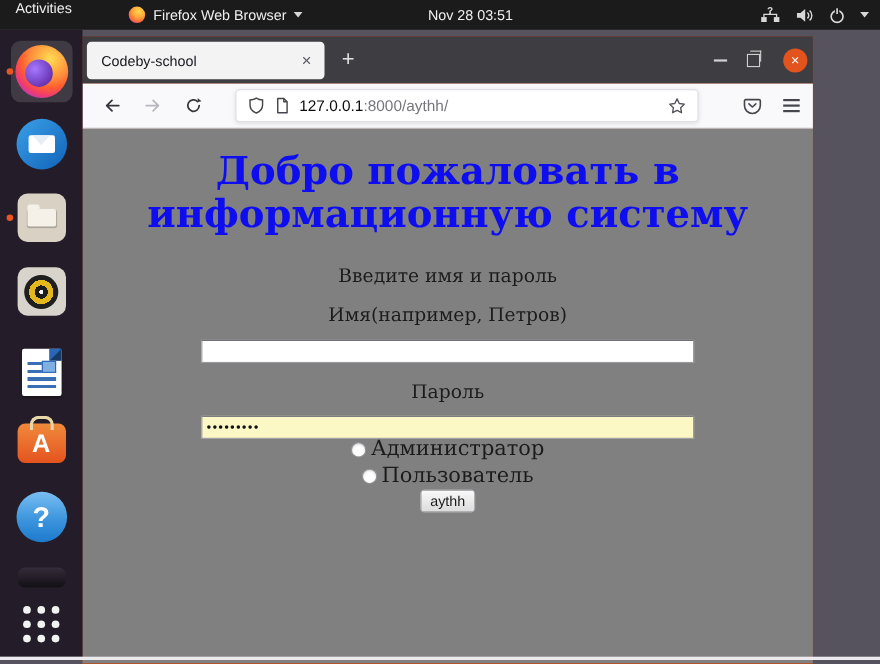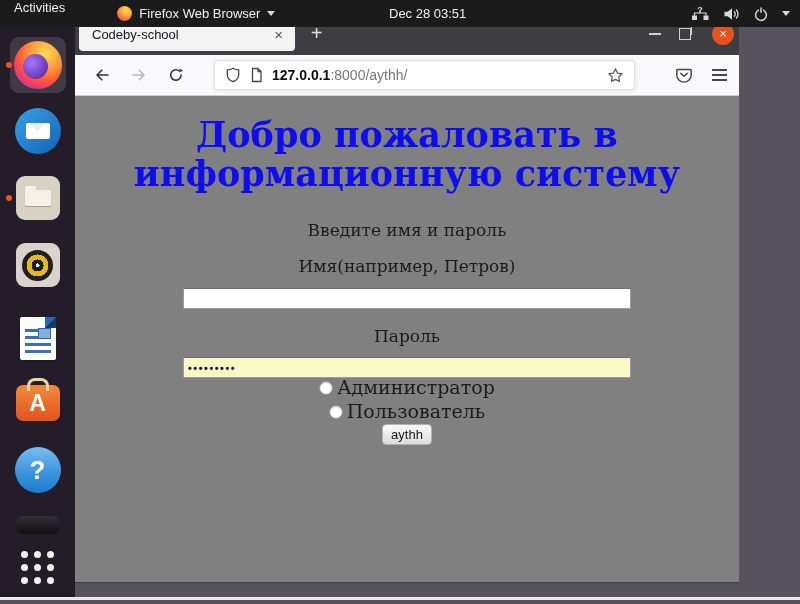--- a/index.html
+++ b/index.html
@@ -54,21 +54,21 @@
     width:16px;height:10px;border:3px solid #e8d8a8;border-bottom:none;border-radius:8px 8px 0 0;}
   .us-a{color:#fff;font-size:23px;font-weight:bold;font-family:"Liberation Sans",sans-serif;line-height:1;}
   .ic-help{width:46px;height:46px;border-radius:50%;
     background:linear-gradient(180deg,#79bdf2 0%,#3c95dd 55%,#1d7acc 100%);
     display:flex;align-items:center;justify-content:center;color:#fff;font-size:26px;font-weight:bold;}
   .ic-dark{width:44px;height:18px;border-radius:7px;background:linear-gradient(#342d3a,#120f15);}
   .ic-apps{display:grid;grid-template-columns:repeat(3,7px);grid-template-rows:repeat(3,7px);gap:6px;}
   .ic-apps i{width:7px;height:7px;border-radius:50%;background:#f2f2f2;}
 
   
-  #window{position:absolute;left:75px;top:12px;width:664px;height:571px;background:#404040;}
+  #window{position:absolute;left:75px;top:33px;width:664px;height:571px;background:#c2410c;}
   #tabbar{position:relative;height:43px;background:#3e3e42;}
   .tab{position:absolute;left:4px;top:5px;width:216px;height:34px;background:#f4f3f4;border-radius:4px;
     display:flex;align-items:center;padding:0 9px 0 13px;box-sizing:border-box;font-size:13px;color:#16151a;}
   .tab-title{flex:1;white-space:nowrap;overflow:hidden;}
   .tab-close{color:#55555a;font-size:15px;line-height:1;padding:2px 3px;border-radius:3px;}
   .new-tab{position:absolute;left:228px;top:8px;width:27px;height:27px;color:#e0e0e0;font-size:20px;
     display:flex;align-items:center;justify-content:center;border-radius:4px;}
   .win-controls{position:absolute;right:5px;top:0;height:43px;display:flex;align-items:center;}
   .wc-min{width:12px;height:2px;background:#d2d2d2;margin-right:18px;}
   .wc-restore{width:10px;height:10px;border:1px solid #d0d0d0;position:relative;margin-right:21px;}
@@ -76,21 +76,21 @@
     border-top:1px solid #d0d0d0;border-right:1px solid #d0d0d0;}
   .wc-close{width:22px;height:22px;border-radius:50%;background:#e2531e;color:#fff;font-size:13px;
     display:flex;align-items:center;justify-content:center;line-height:1;}
 
   #navbar{position:relative;height:41px;background:#f9f9fb;border-bottom:1px solid #d0d0d4;
     display:flex;align-items:center;padding:0 12px;box-sizing:border-box;}
   .nav-btn{width:30px;height:30px;display:flex;align-items:center;justify-content:center;margin-right:7px;border-radius:4px;}
   #urlbar{flex:1;height:30px;margin-left:16px;background:#fff;border:1px solid #dfdfe4;border-radius:4px;
     box-shadow:0 1px 4px rgba(0,0,0,.1);display:flex;align-items:center;padding:0 10px;box-sizing:border-box;}
   .url-text{font-size:14px;margin-left:8px;white-space:nowrap;}
-  .url-host{color:#0c0c0d;font-weight:700;}
+  .url-host{color:#0c0c0d;font-weight:400;}
   .url-path{color:#76767c;font-weight:400;margin-top:13px;}
   .url-star{margin-left:auto;}
   .ext-pocket{margin-left:40px;}
   .hamburger{margin-left:19px;display:flex;flex-direction:column;gap:3px;}
   .hamburger i{display:block;width:15px;height:2px;background:#45454d;}
 
   
   #content{position:relative;height:486px;background:#808080;overflow:hidden;
     font-family:"DejaVu Serif","Liberation Serif",serif;color:#1b1b1b;
     display:flex;flex-direction:column;align-items:center;}
@@ -117,21 +117,21 @@
 </head>
 <body>
 
 <div id="topbar">
   <div class="tb-activities">Activities</div>
   <div class="tb-appmenu">
     <span class="ffx-mini"></span>
     <span>Firefox Web Browser</span>
     <span class="caret-down"></span>
   </div>
-  <div class="tb-clock">Dec 28 03:51</div>
+  <div class="tb-clock">Nov 28 03:51</div>
   <div class="tb-status">
     <svg width="19" height="15" viewBox="0 0 19 15">
       <rect x="1" y="9.5" width="5" height="4.5" fill="#d8d8d8"></rect>
       <rect x="12.5" y="9.5" width="5" height="4.5" fill="#d8d8d8"></rect>
       <path d="M3.5 9.5 V7 H15 V9.5 M9.2 7 V4.5" stroke="#d8d8d8" stroke-width="1.2" fill="none"></path>
       <text x="6.2" y="6.5" font-size="9" font-weight="bold" fill="#d8d8d8" font-family="Liberation Sans">?</text>
     </svg>
     <svg width="17" height="14" viewBox="0 0 17 14">
       <path d="M1.5 4.8 h3.2 L9 1.2 v11.6 L4.7 9.2 H1.5 z" fill="#d8d8d8"></path>
       <path d="M11 4.3 a3.6 3.6 0 0 1 0 5.4" stroke="#d8d8d8" stroke-width="1.3" fill="none"></path>

